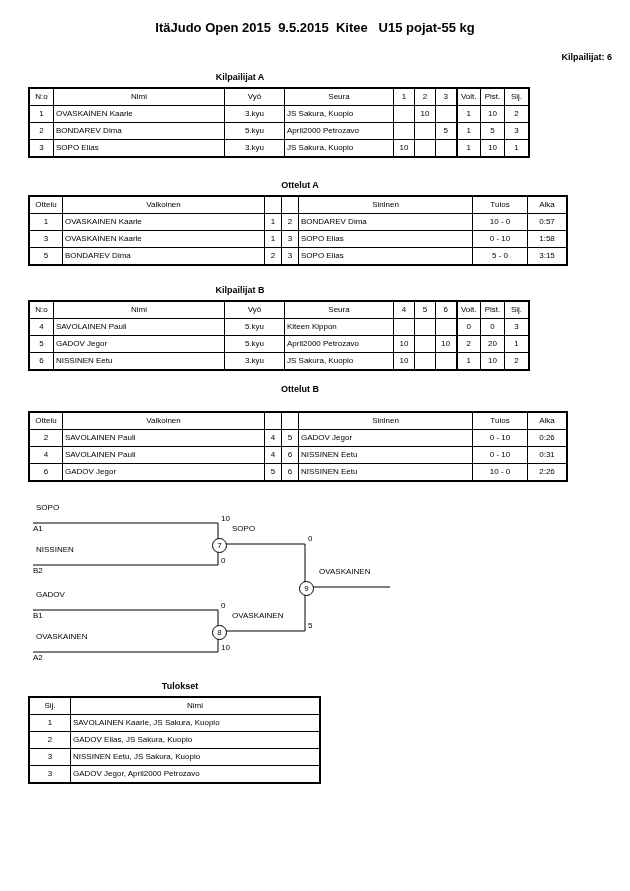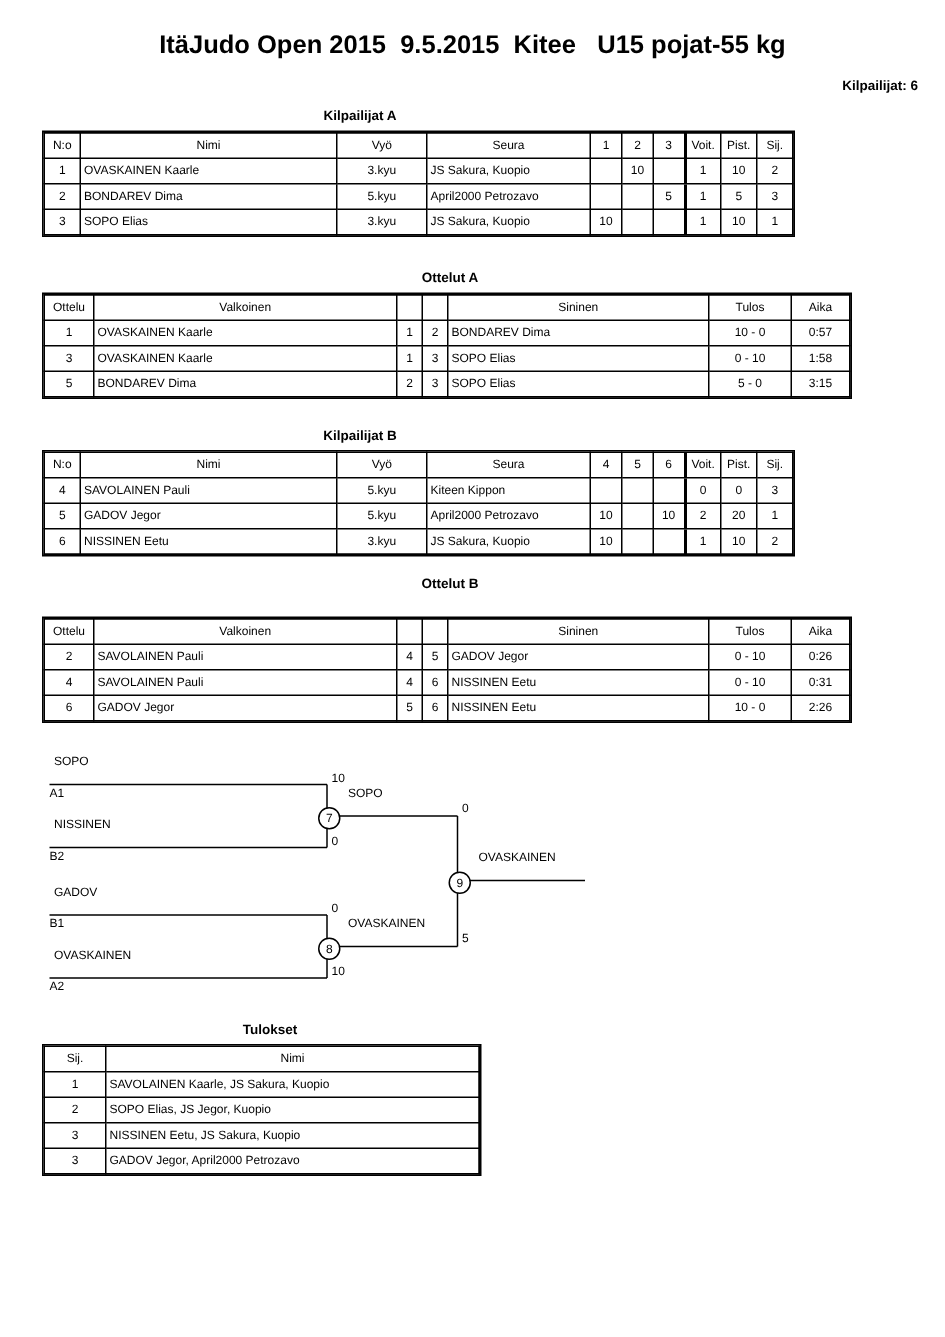--- a/index.html
+++ b/index.html
@@ -16,21 +16,21 @@
     overflow: hidden;
   }
 
   
   .page-title {
     position: absolute;
     left: 0;
     top: 20px;
     width: 630px;
     text-align: center;
-    font-size: 17px;
+    font-size: 13px;
     font-weight: bold;
     letter-spacing: 0px;
     white-space: pre;
   }
   .competitor-count {
     position: absolute;
     right: 18px;
     top: 52px;
     font-size: 9px;
     font-weight: bold;
@@ -432,21 +432,21 @@
       <th>Nimi</th>
     </tr>
   </thead>
   <tbody>
     <tr>
       <td class="c">1</td>
       <td class="l">SAVOLAINEN Kaarle, JS Sakura, Kuopio</td>
     </tr>
     <tr>
       <td class="c">2</td>
-      <td class="l">SOPO Elias, JS Jegor, Kuopio</td>
+      <td class="l">GADOV Elias, JS Sakura, Kuopio</td>
     </tr>
     <tr>
       <td class="c">3</td>
       <td class="l">NISSINEN Eetu, JS Sakura, Kuopio</td>
     </tr>
     <tr>
       <td class="c">3</td>
       <td class="l">GADOV Jegor, April2000 Petrozavo</td>
     </tr>
   </tbody>

